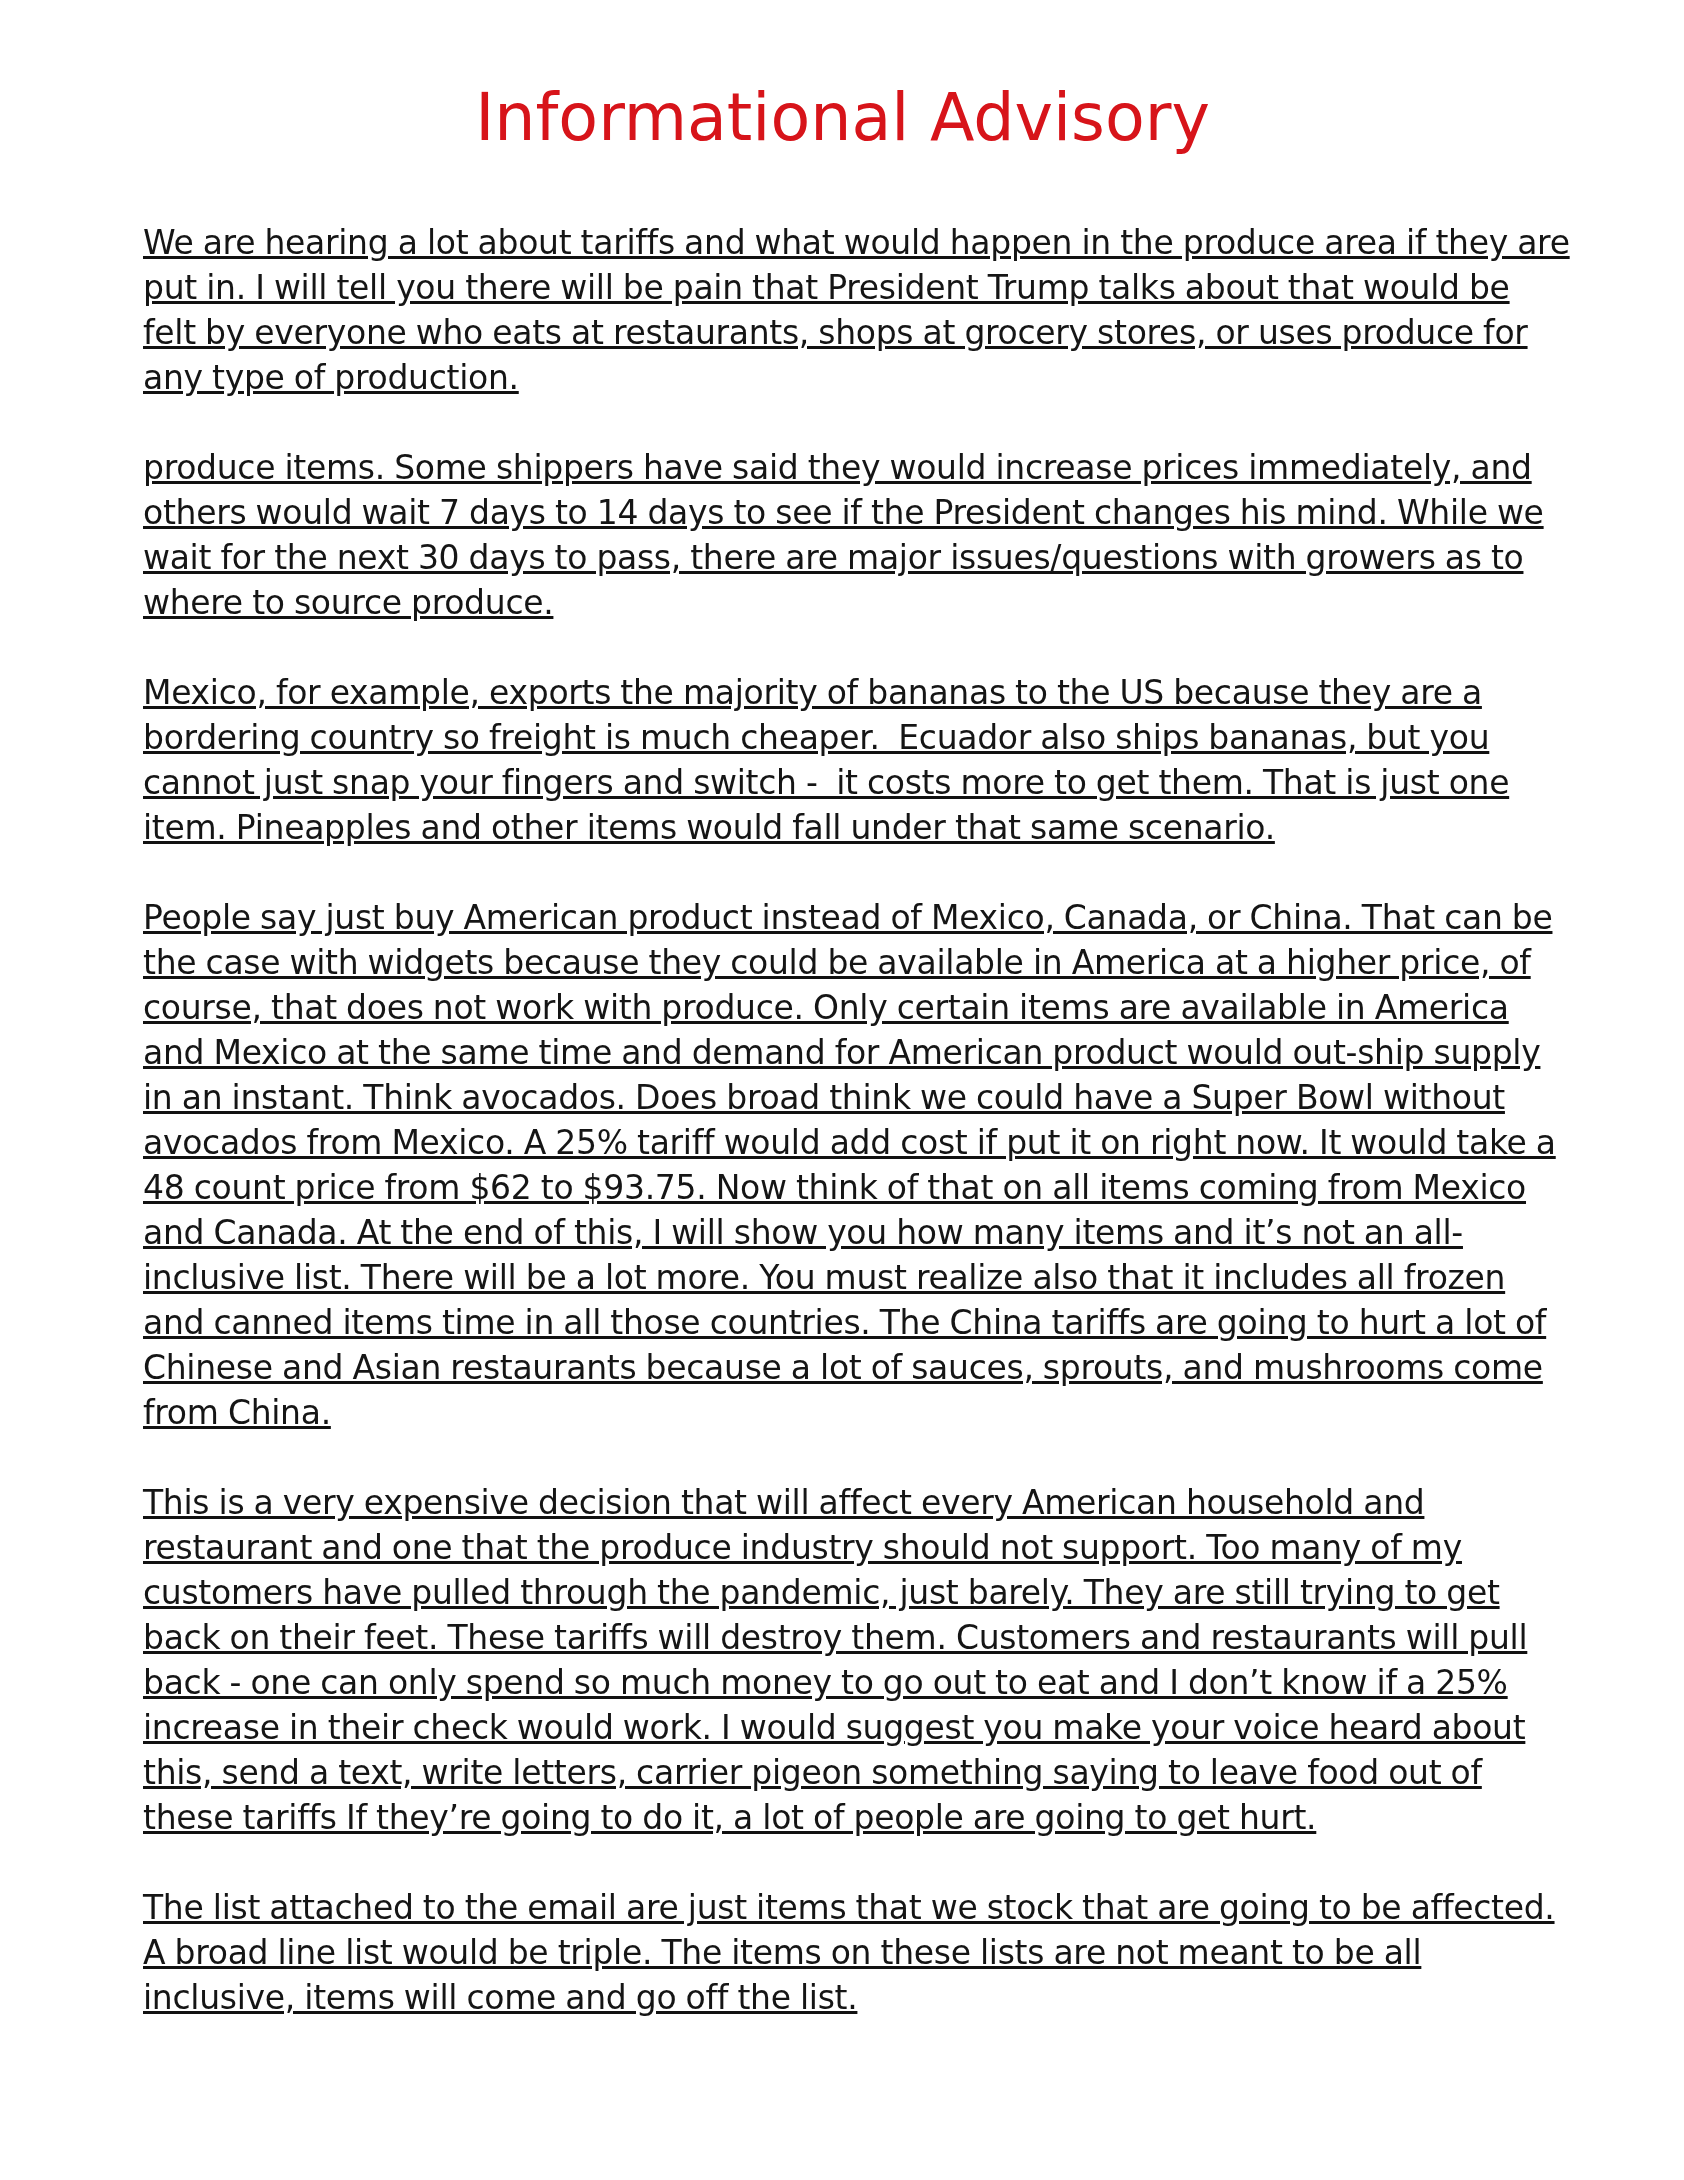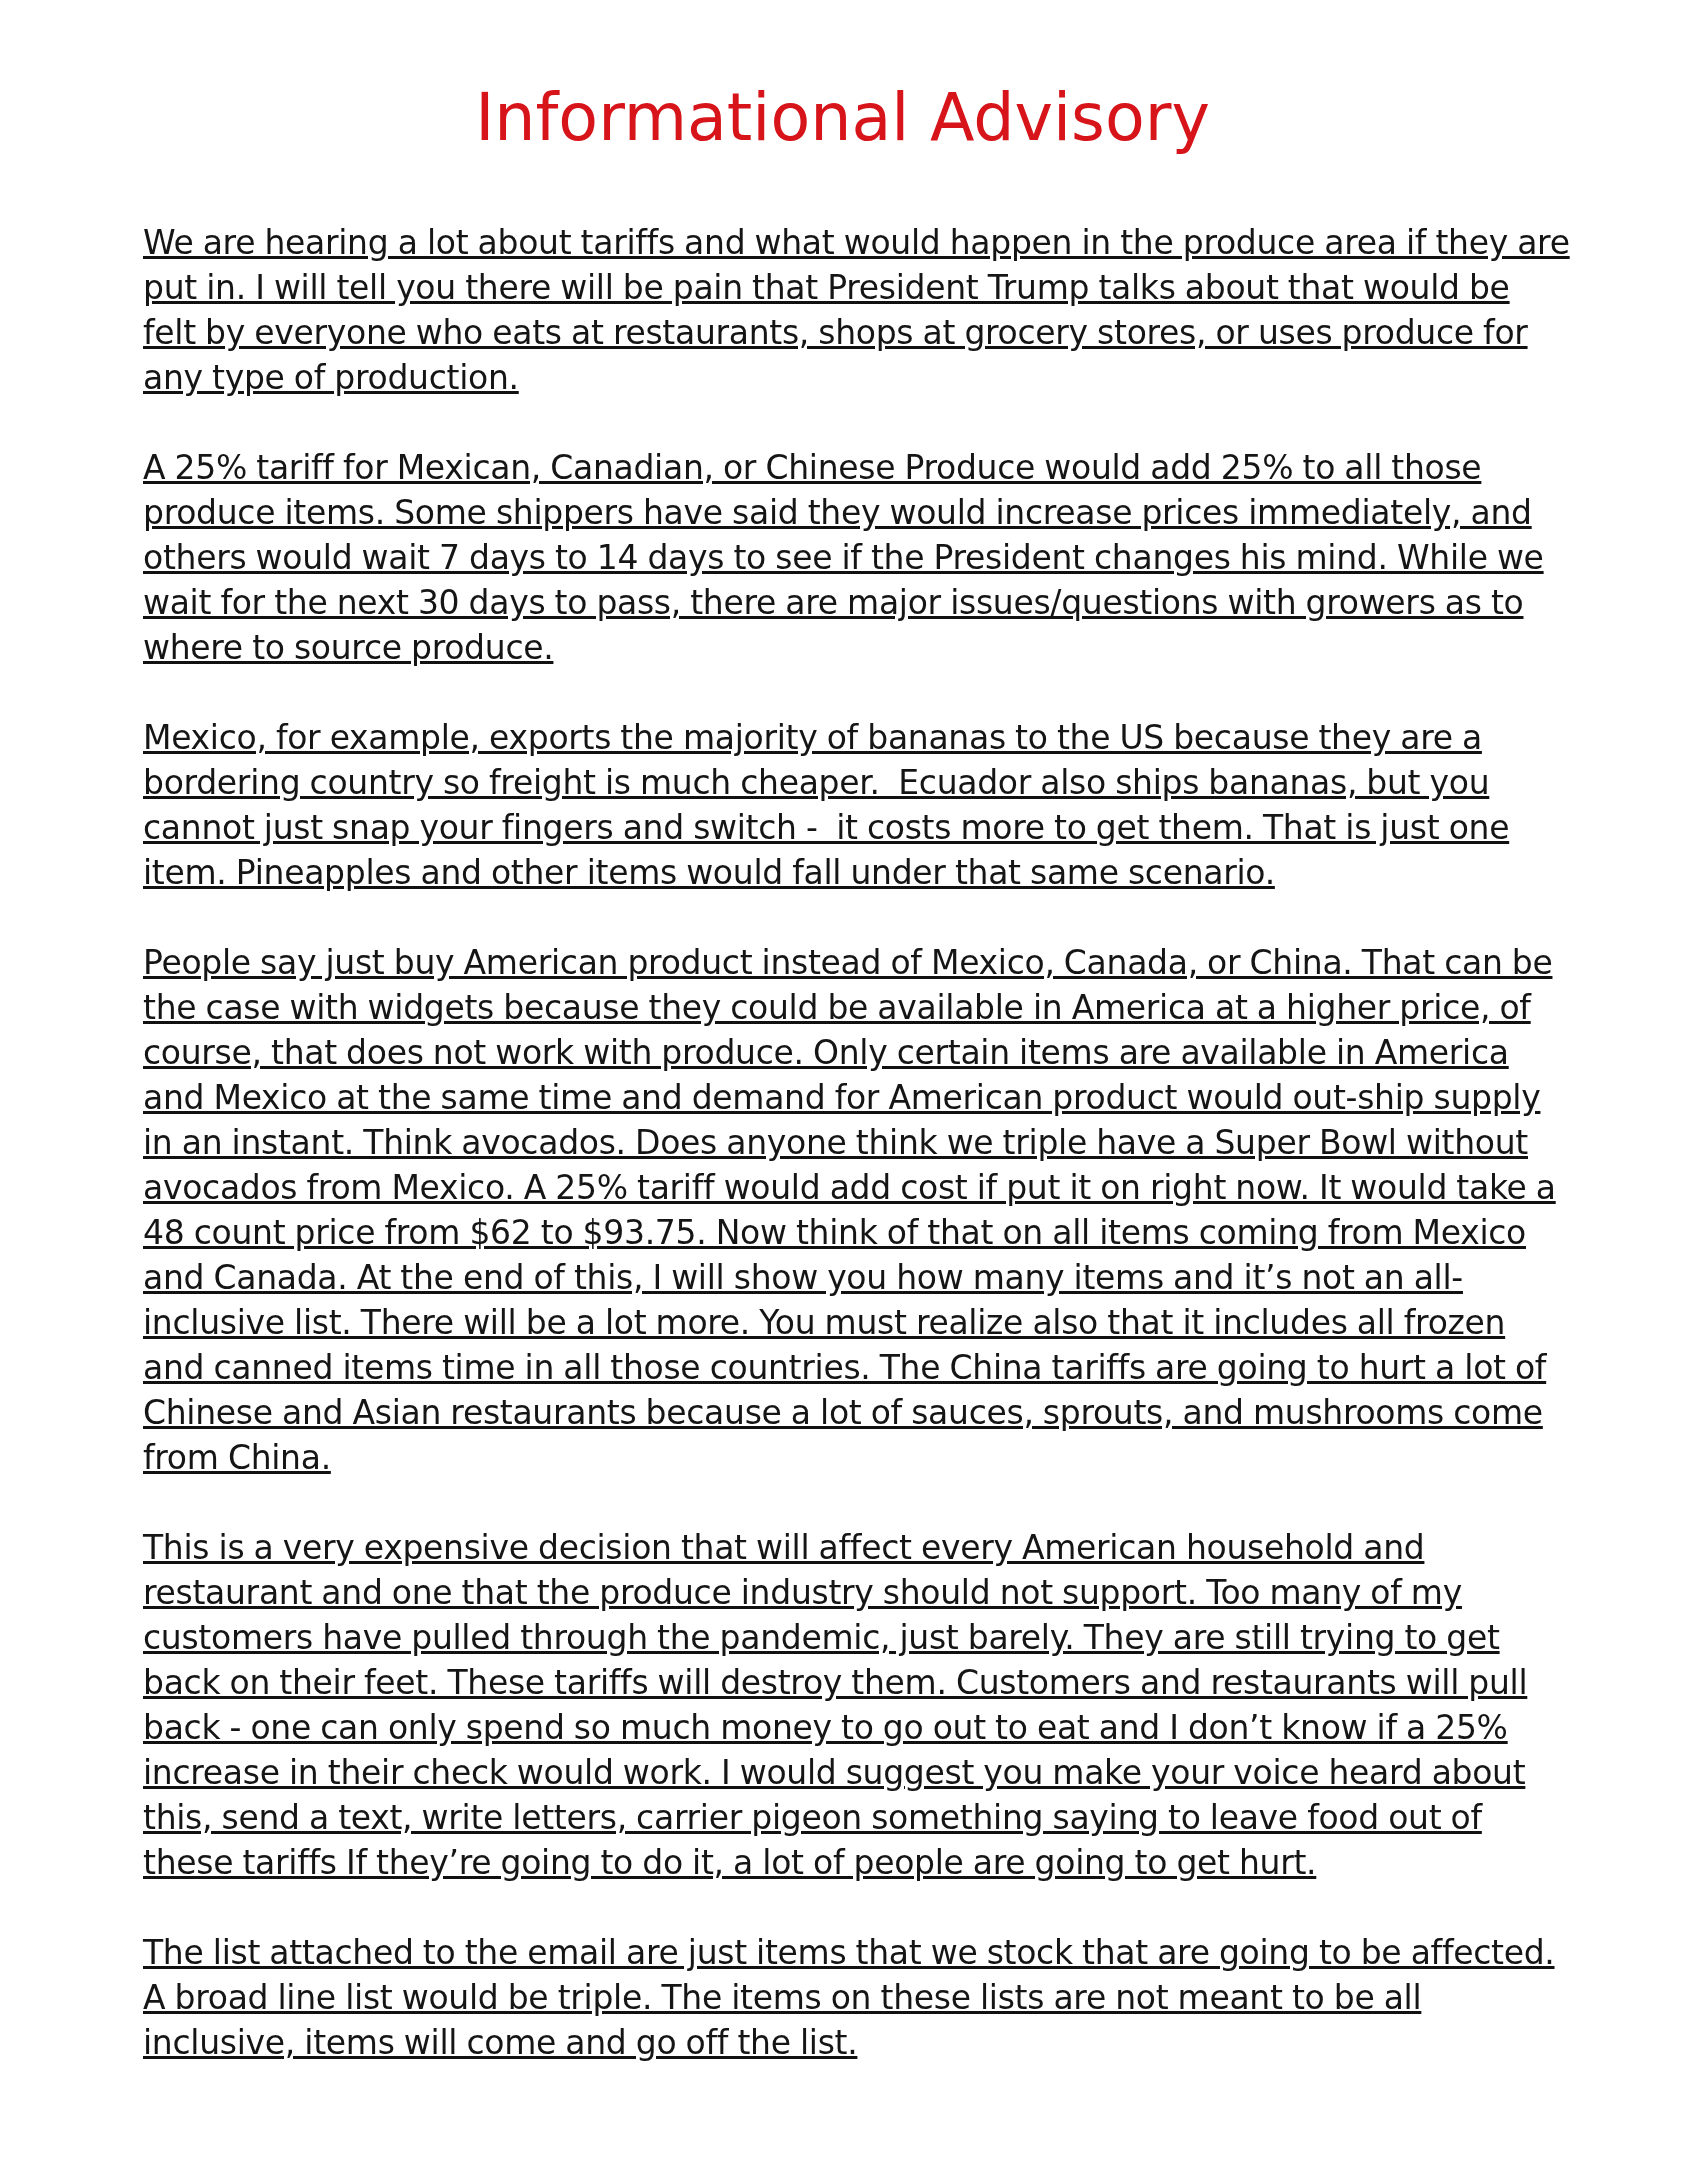--- a/index.html
+++ b/index.html
@@ -67,40 +67,39 @@
   <div class="body">
 
     <p class="para">
       <span class="line">We are hearing a lot about tariffs and what would happen in the produce area if they are</span>
       <span class="line">put in. I will tell you there will be pain that President Trump talks about that would be</span>
       <span class="line">felt by everyone who eats at restaurants, shops at grocery stores, or uses produce for</span>
       <span class="line">any type of production.</span>
     </p>
 
     <p class="para">
-      <span class="line">A 25% tariff for Mexican, Canadian, or Chinese Produce would add 25% to all those</span>
       <span class="line">produce items. Some shippers have said they would increase prices immediately, and</span>
       <span class="line">others would wait 7 days to 14 days to see if the President changes his mind. While we</span>
       <span class="line">wait for the next 30 days to pass, there are major issues/questions with growers as to</span>
       <span class="line">where to source produce.</span>
     </p>
 
     <p class="para">
       <span class="line">Mexico, for example, exports the majority of bananas to the US because they are a</span>
       <span class="line">bordering country so freight is much cheaper.  Ecuador also ships bananas, but you</span>
       <span class="line">cannot just snap your fingers and switch -  it costs more to get them. That is just one</span>
       <span class="line">item. Pineapples and other items would fall under that same scenario.</span>
     </p>
 
     <p class="para">
       <span class="line">People say just buy American product instead of Mexico, Canada, or China. That can be</span>
       <span class="line">the case with widgets because they could be available in America at a higher price, of</span>
       <span class="line">course, that does not work with produce. Only certain items are available in America</span>
       <span class="line">and Mexico at the same time and demand for American product would out-ship supply</span>
-      <span class="line">in an instant. Think avocados. Does anyone think we triple have a Super Bowl without</span>
+      <span class="line">in an instant. Think avocados. Does broad think we could have a Super Bowl without</span>
       <span class="line">avocados from Mexico. A 25% tariff would add cost if put it on right now. It would take a</span>
       <span class="line">48 count price from $62 to $93.75. Now think of that on all items coming from Mexico</span>
       <span class="line">and Canada. At the end of this, I will show you how many items and it’s not an all-</span>
       <span class="line">inclusive list. There will be a lot more. You must realize also that it includes all frozen</span>
       <span class="line">and canned items time in all those countries. The China tariffs are going to hurt a lot of</span>
       <span class="line">Chinese and Asian restaurants because a lot of sauces, sprouts, and mushrooms come</span>
       <span class="line">from China.</span>
     </p>
 
     <p class="para">

